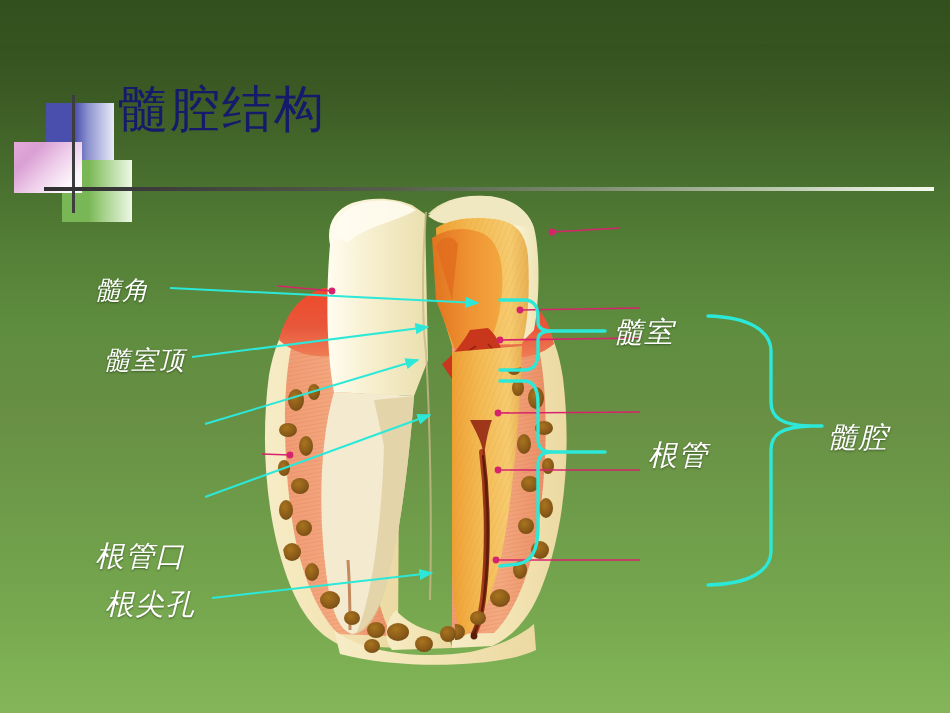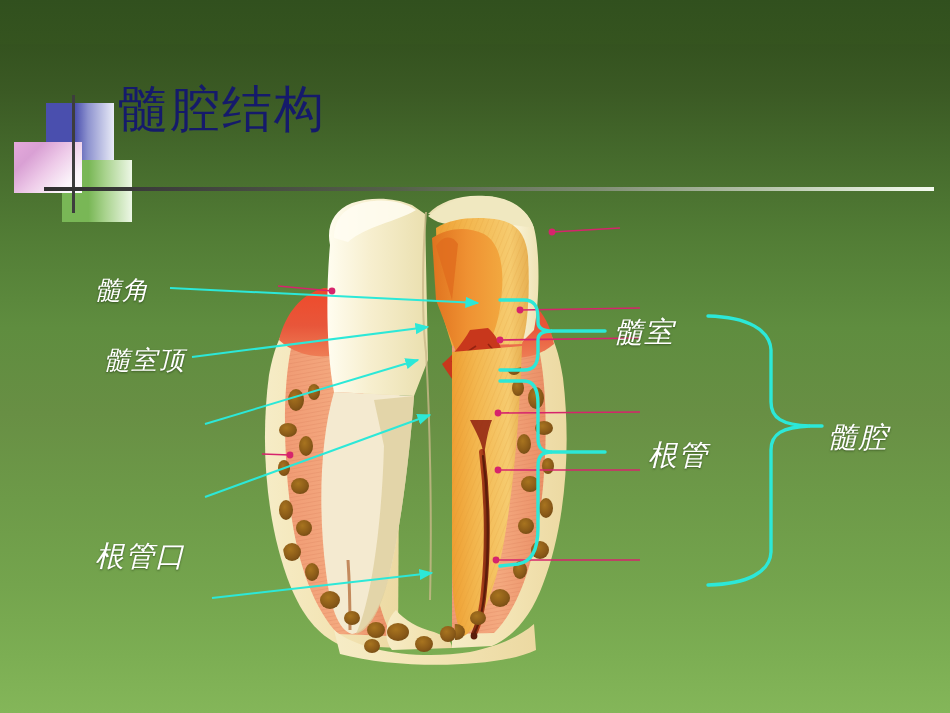--- a/index.html
+++ b/index.html
@@ -341,18 +341,19 @@
                C771,418 782,425 810,426
                C782,427 771,434 771,450 L771,552
                C770,572 748,584 708,585"></path>
       <line x1="810" y1="426" x2="822" y2="426"></line>
     </g>
   </svg>
 
   <div class="lbl" style="left:95px; top:273px;">髓角</div>
   <div class="lbl" style="left:88px; top:343px;margin-left:16px;">髓室顶</div>
   <div class="lbl big" style="left:95px; top:489px;margin-top:48px;">根管口</div>
+  <div class="lbl big" style="left:105px; top:585px;">根尖孔</div>
 
   <div class="lbl big" style="left:614px; top:313px;text-align:center;">髓室</div>
   <div class="lbl big" style="left:648px; top:436px;">根管</div>
   <div class="lbl big" style="left:828px; top:418px;">髓腔</div>
 
 </div>
 
 </body></html>

